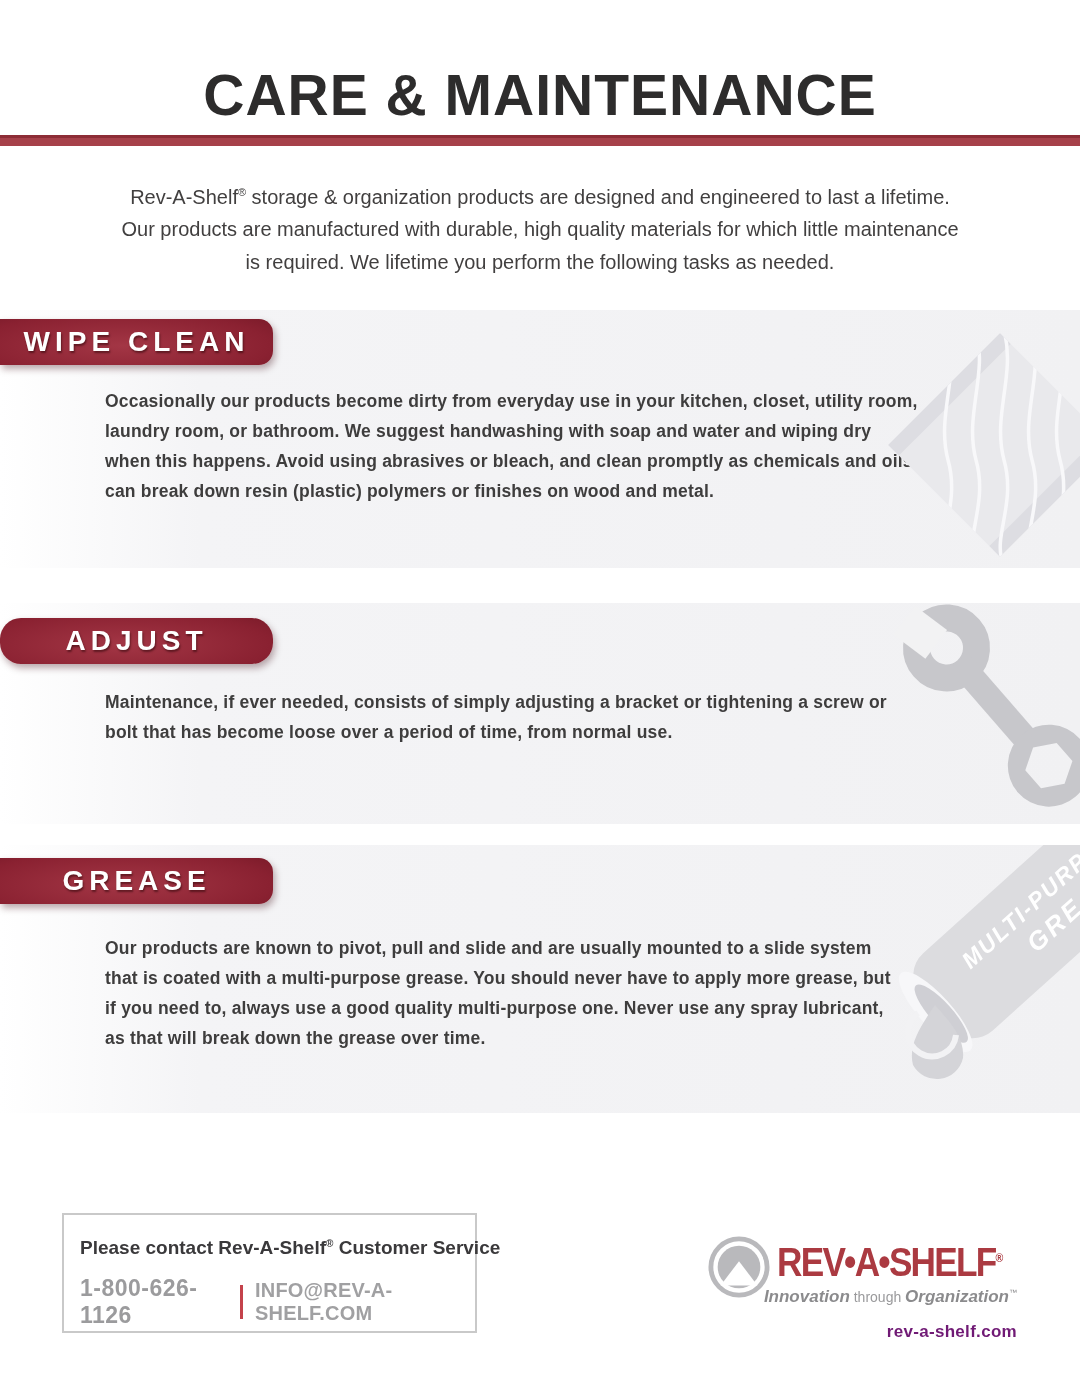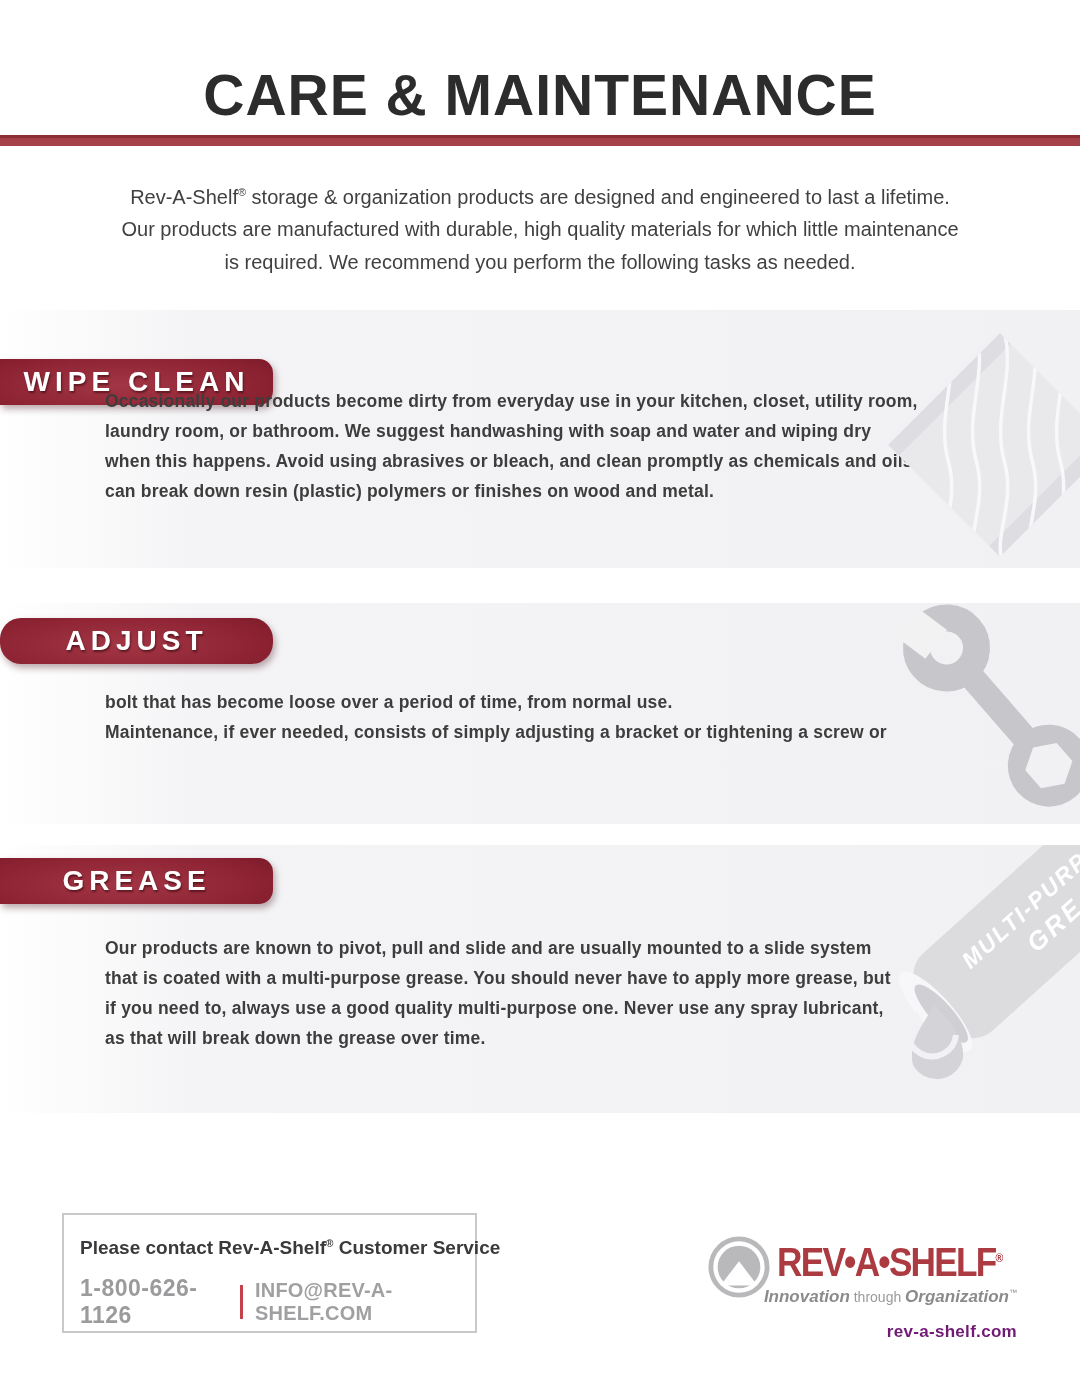--- a/index.html
+++ b/index.html
@@ -24,21 +24,21 @@
   .band2{top:603px;height:221px;}
   .band3{top:845px;height:268px;}
 
   
   .banner{position:absolute;left:0;width:273px;height:46px;border-radius:0 14px 14px 0;
           display:flex;align-items:center;justify-content:center;
           color:#ffffff;font-size:28px;font-weight:bold;letter-spacing:5px;
           background:radial-gradient(120% 160% at 45% 58%,#a33645 0%,#8a2131 45%,#5e0f1b 85%,#4e0a14 100%);
           box-shadow:2px 4px 7px rgba(60,10,18,0.35);
           text-shadow:1px 2px 2px rgba(45,5,10,0.55);}
-  .band1 .banner{top:9px;margin-top:40px;}
+  .band1 .banner{top:9px;}
   .band2 .banner{top:15px;border-radius:21px;}
   .band3 .banner{top:13px;}
 
   
   .body{position:absolute;left:105px;font-size:17.5px;font-weight:bold;color:#3e3d3d;
         line-height:30px;letter-spacing:0.2px;white-space:nowrap;}
   .band1 .body{top:76px;}
   .band2 .body{top:84px;}
   .band3 .body{top:88px;}
 
@@ -74,21 +74,21 @@
 <body>
 
 <div class="page">
 
   <h1 class="title">CARE &amp; MAINTENANCE</h1>
   <div class="rule"></div>
 
   <div class="intro">
     <div><span>Rev-A-Shelf</span><sup>®</sup><span> storage &amp; organization products are designed and engineered to last a lifetime.</span></div>
     <div>Our products are manufactured with durable, high quality materials for which little maintenance</div>
-    <div>is required. We recommend you perform the following tasks as needed.</div>
+    <div>is required. We lifetime you perform the following tasks as needed.</div>
   </div>
 
   <section class="band band1">
     <div class="banner">
       <span>WIPE CLEAN</span>
     </div>
     <div class="body">
       <div>Occasionally our products become dirty from everyday use in your kitchen, closet, utility room,</div>
       <div>laundry room, or bathroom. We suggest handwashing with soap and water and wiping dry</div>
       <div>when this happens. Avoid using abrasives or bleach, and clean promptly as chemicals and oils</div>
@@ -116,22 +116,22 @@
         </g>
       </svg>
     </div>
   </section>
 
   <section class="band band2">
     <div class="banner">
       <span>ADJUST</span>
     </div>
     <div class="body">
+      <div>Maintenance, if ever needed, consists of simply adjusting a bracket or tightening a screw or</div>
       <div>bolt that has become loose over a period of time, from normal use.</div>
-      <div>Maintenance, if ever needed, consists of simply adjusting a bracket or tightening a screw or</div>
     </div>
     <div class="icon">
       <svg width="260" height="221" viewBox="0 0 260 221">
         <g transform="translate(97,57) rotate(49)">
           <circle cx="-16" cy="0" r="30" fill="none" stroke="#c7c7cb" stroke-width="27"></circle>
           <rect x="-66" y="-18" width="40" height="36" fill="#f2f2f3" transform="rotate(-12)"></rect>
           <rect x="2" y="-12.5" width="106" height="25" fill="#c7c7cb"></rect>
           <path fill-rule="evenodd" fill="#c7c7cb" d="M 181 0 A 41 41 0 1 0 99 0 A 41 41 0 1 0 181 0 Z
                    M 164 0 L 152 -20.8 L 128 -20.8 L 116 0 L 128 20.8 L 152 20.8 Z"></path>
         </g>

